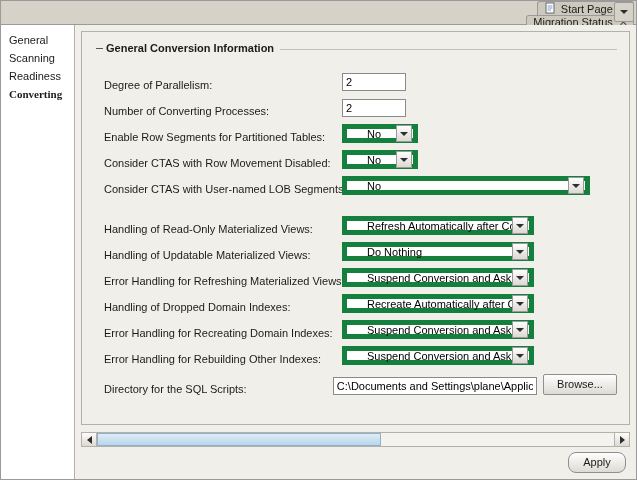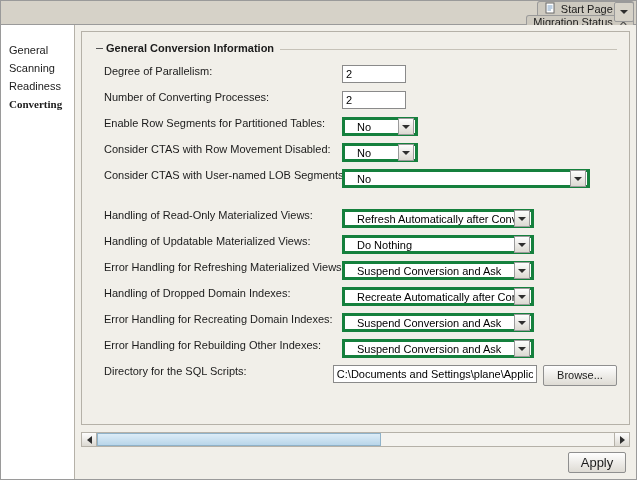--- a/index.html
+++ b/index.html
@@ -89,21 +89,21 @@
   
   .content {
     display: flex;
     height: 454px;
     box-sizing: border-box;
   }
   .sidebar {
     width: 74px;
     background: #ffffff;
     border-right: 1px solid #b5b1a8;
-    padding: 16px 0 0 0;
+    padding: 6px 0 0 0;
     box-sizing: border-box;
     flex: 0 0 74px;
   }
   .side-item {
     padding: 3px 0 3px 8px;
     font-size: 11px;
     color: #1b1b1b;
     white-space: nowrap;
   }
   .side-item.selected {
@@ -163,21 +163,21 @@
   .group-head {
     position: relative;
     height: 15px;
   }
   .group-head .group-title { position: relative; z-index: 1; }
 
   
   .rows { margin-top: 8px; }
   .row {
     display: flex;
-    align-items: flex-start;
+    align-items: flex-end;
     height: 26px;
     padding-left: 10px;
   }
   .row .label {
     width: 238px;
     font-size: 11px;
     color: #1b1b1b;
     white-space: nowrap;
   }
 
@@ -190,29 +190,29 @@
     color: #000;
     padding: 0 3px;
     box-sizing: border-box;
     line-height: 17px;
   }
   .tb-small { width: 64px; }
   .tb-path  { width: 212px; }
 
   .combo {
     height: 19px;
-    border: 3px solid #15803d;
+    border: 5px solid #15803d;
     background: #ffffff;
     box-sizing: border-box;
     display: flex;
     align-items: center;
     position: relative;
     font-size: 11px;
     color: #000;
-    padding-left: 12px;
+    padding-left: 20px;
   }
   .combo .txt {
     flex: 1;
     white-space: nowrap;
     overflow: hidden;
   }
   .combo .arrow-btn {
     width: 16px;
     height: 17px;
     margin: 0 1px 0 0;
@@ -300,24 +300,24 @@
     bottom: 0;
     height: 30px;
     background: #f1efe9;
   }
   .apply-btn {
     position: absolute;
     right: 10px;
     top: 3px;
     width: 58px;
     height: 21px;
-    font-size: 13px;
+    font-size: 11px;
     background: linear-gradient(#fefefe, #dedbd4);
     border: 1px solid #8f8f8f;
-    border-radius: 2px;
+    border-radius: 8px;
     box-sizing: border-box;
     text-align: center;
     line-height: 19px;
     color: #1b1b1b;
   }
 </style>
 </head>
 <body>
 
 <div class="app">

